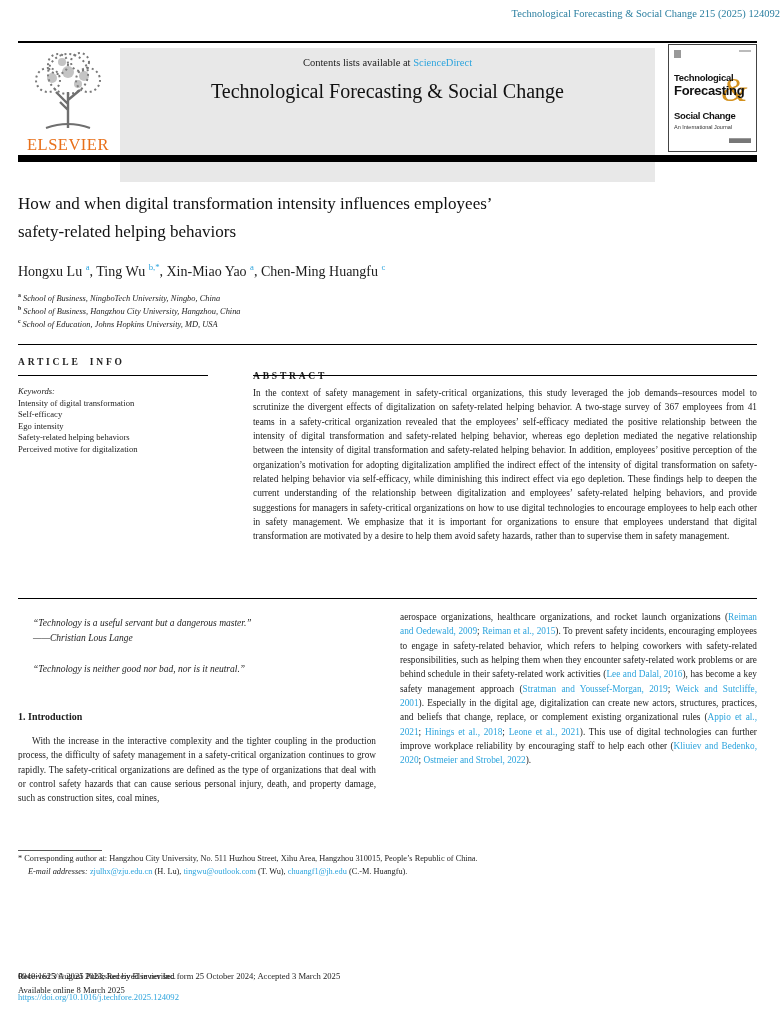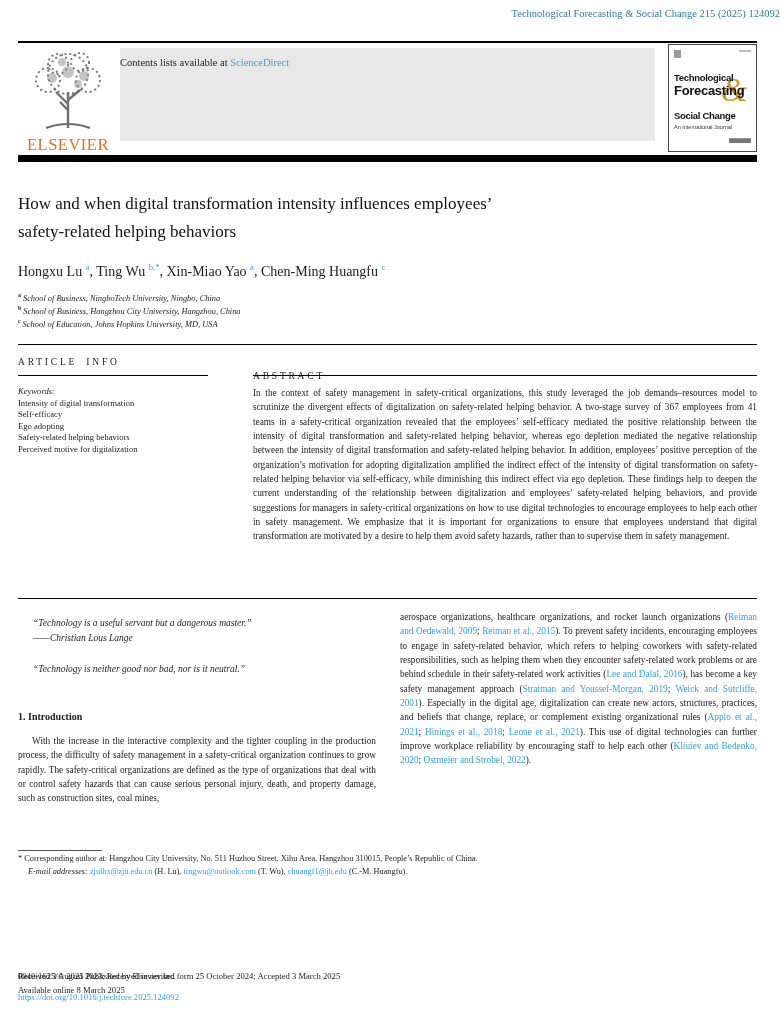--- a/index.html
+++ b/index.html
@@ -23,21 +23,21 @@
   .rule2 { top:344px; left:18px; width:739px; height:1.2px; }
   .ruleL { top:375px; left:18px; width:190px; height:1.2px; }
   .ruleR { top:375px; left:253px; width:504px; height:1.2px; }
   .rule3 { top:598px; left:18px; width:739px; height:1.2px; }
   .fnrule { top:850px; left:18px; width:84px; height:1px; background:#555; }
 
   
   .logo-wrap { top:48px; left:18px; width:100px; height:106px; text-align:center; }
   .logo-tree { display:block; margin:0 auto; }
   .logo-text { font-size:16.5px; letter-spacing:0.5px; color:#e8701a; font-family:"Liberation Serif", serif; margin-top:1px; }
-  .graybox { top:48px; left:120px; width:535px; height:93px; background:#e8e8e8; }
+  .graybox { top:48px; left:120px; width:535px; height:134px; background:#e8e8e8; text-align:center; }
   .contents-line { margin-top:9px; font-size:10.5px; }
   .journal-title { margin-top:12px; font-size:20px; color:#111; }
   .homepage-line { margin-top:15px; font-size:10.5px; font-family:"Liberation Sans", sans-serif; font-weight:bold; }
   .homepage-line .lnk { font-weight:normal; }
 
   
   .cover { top:44px; left:668px; width:89px; height:108px; background:#fff; border:1px solid #444; padding:5px 5px; }
   .cover-top { display:flex; justify-content:space-between; align-items:flex-start; height:10px; }
   .cover-minitree { width:7px; height:8px; background:#999; }
   .cover-minitxt { width:12px; height:2px; background:#bbb; }
@@ -48,21 +48,21 @@
   .cover-l3 { font-size:9.5px; margin-top:12px; letter-spacing:-0.3px; }
   .cover-sub { font-size:5.5px; color:#333; margin-top:3px; font-family:"Liberation Sans", sans-serif; }
   .cover-botbar { position:absolute; bottom:8px; right:5px; width:22px; height:5px; border-top:1px solid #999; background:#777; }
 
   
   .art-title { top:190px; left:18px; width:700px; font-size:17px; line-height:28px; color:#111; }
   .authors { top:264px; left:18px; width:720px; font-size:14px; }
   .affils { top:292px; left:18px; width:720px; font-size:8.4px; font-style:italic; line-height:13px; }
 
   
-  .sechead { font-size:9.5px; letter-spacing:2.8px; word-spacing:4px; font-weight:normal; color:#222; }
+  .sechead { font-size:9.5px; letter-spacing:2.8px; word-spacing:4px; font-weight:bold; color:#222; }
   .infohead { top:357px; left:18px; }
   .abshead  { top:371px; left:253px; }
   .kw { top:386px; left:18px; width:210px; font-size:8.6px; line-height:11.6px; }
   .kw-label { font-style:italic; }
   .abstract { top:386px; left:253px; width:504px; font-size:9.3px; line-height:14.35px; text-align:justify; }
 
   
   .colL { top:610px; left:18px;  width:358px; }
   .colR { top:610px; left:400px; width:357px; font-size:9.3px; line-height:14.35px; text-align:justify; }
   .quote { margin-left:15px; font-style:italic; font-size:9.5px; line-height:15px; margin-top:6px; }
@@ -105,20 +105,21 @@
       <circle cx="58" cy="28" r="5" opacity="0.5"></circle>
       <circle cx="36" cy="14" r="4" opacity="0.5"></circle>
       <circle cx="52" cy="36" r="4" opacity="0.5"></circle>
     </g>
   </svg>
   <div class="logo-text">ELSEVIER</div>
 </div>
 
 <div class="abs graybox">
   <div class="contents-line"><span>Contents lists available at </span><span class="lnk">ScienceDirect</span></div>
+  <div class="journal-title">Technological Forecasting &amp; Social Change</div>
 </div>
 
 <div class="abs cover">
   <div class="cover-top">
     <div class="cover-minitree"></div>
     <div class="cover-minitxt"></div>
   </div>
   <div class="cover-amp">&amp;</div>
   <div class="cover-t cover-l1">Technological</div>
   <div class="cover-t cover-l2">Forecasting</div>
@@ -146,21 +147,21 @@
 
 <div class="abs sechead infohead">ARTICLE INFO</div>
 <div class="abs sechead abshead">ABSTRACT</div>
 <div class="abs rule ruleL"></div>
 <div class="abs rule ruleR"></div>
 
 <div class="abs kw">
   <div class="kw-label">Keywords:</div>
   <div>Intensity of digital transformation</div>
   <div>Self-efficacy</div>
-  <div>Ego adopting</div>
+  <div>Ego intensity</div>
   <div>Safety-related helping behaviors</div>
   <div>Perceived motive for digitalization</div>
 </div>
 
 <div class="abs abstract">In the context of safety management in safety-critical organizations, this study leveraged the job demands–resources model to scrutinize the divergent effects of digitalization on safety-related helping behavior. A two-stage survey of 367 employees from 41 teams in a safety-critical organization revealed that the employees’ self-efficacy mediated the positive relationship between the intensity of digital transformation and safety-related helping behavior, whereas ego depletion mediated the negative relationship between the intensity of digital transformation and safety-related helping behavior. In addition, employees’ positive perception of the organization’s motivation for adopting digitalization amplified the indirect effect of the intensity of digital transformation on safety-related helping behavior via self-efficacy, while diminishing this indirect effect via ego depletion. These findings help to deepen the current understanding of the relationship between digitalization and employees’ safety-related helping behaviors, and provide suggestions for managers in safety-critical organizations on how to use digital technologies to encourage employees to help each other in safety management. We emphasize that it is important for organizations to ensure that employees understand that digital transformation are motivated by a desire to help them avoid safety hazards, rather than to supervise them in safety management.</div>
 
 <div class="abs rule rule3"></div>
 
 <div class="abs colL">
   <div class="quote">“Technology is a useful servant but a dangerous master.”</div>

